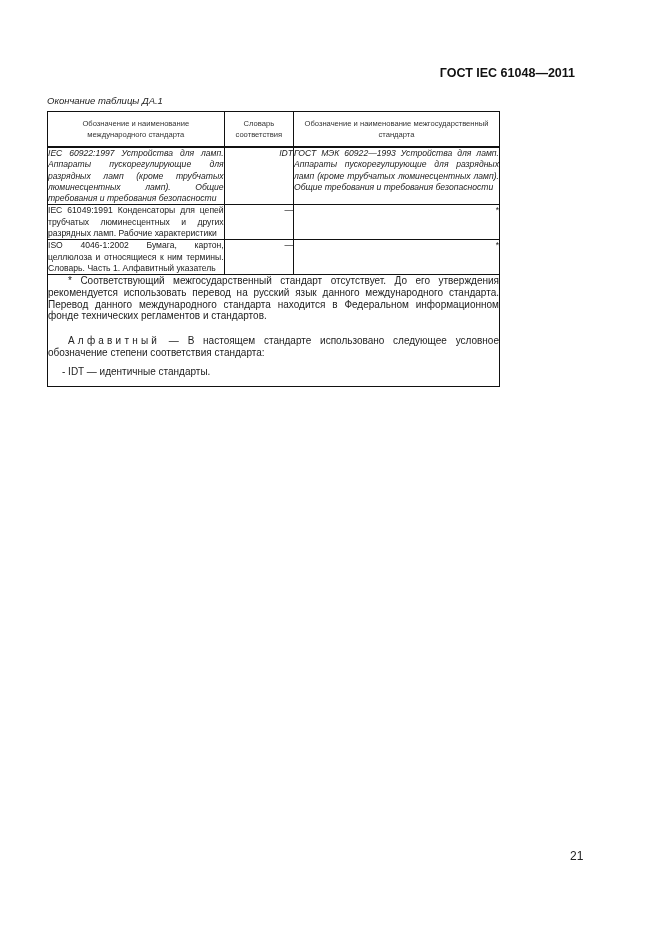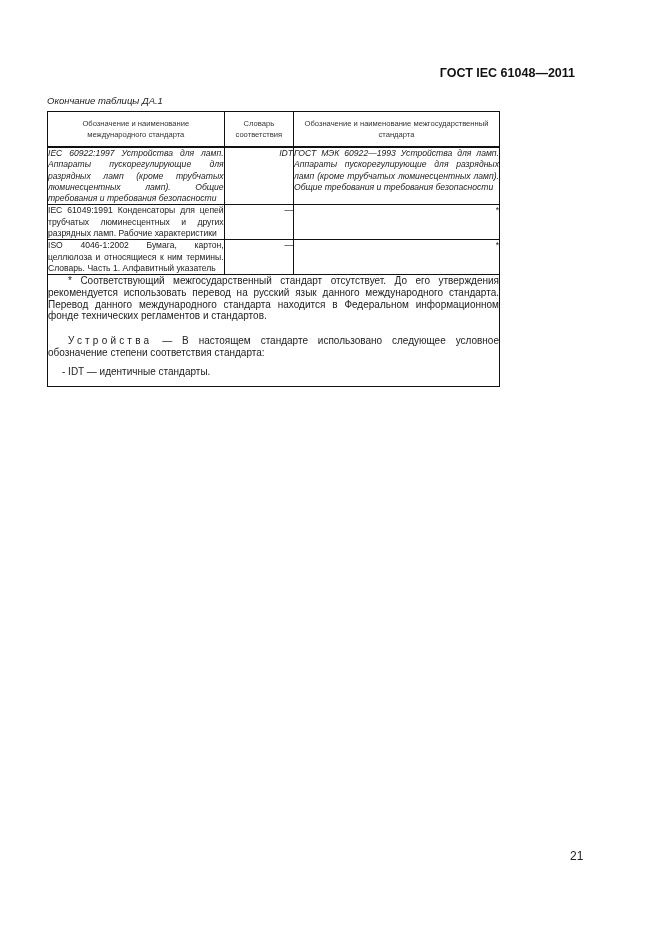--- a/index.html
+++ b/index.html
@@ -77,20 +77,20 @@
       <td class="center-cell">*</td>
     </tr>
     <tr class="r3">
       <td class="text-cell">ISO 4046-1:2002 Бумага, картон, целлюлоза и относящиеся к ним термины. Словарь. Часть 1. Алфавитный указатель</td>
       <td class="center-cell">—</td>
       <td class="center-cell">*</td>
     </tr>
     <tr>
       <td class="footer-cell" colspan="3">
         <p class="fn-para">* Соответствующий межгосударственный стандарт отсутствует. До его утверждения рекомендуется использовать перевод на русский язык данного международного стандарта. Перевод данного международного стандарта находится в Федеральном информационном фонде технических регламентов и стандартов.</p>
-        <p class="note-para"><span class="spaced">Устройства</span> <span>— В настоящем стандарте использовано следующее условное обозначение степени соответствия стандарта:</span></p>
+        <p class="note-para"><span class="spaced">Алфавитный</span> <span>— В настоящем стандарте использовано следующее условное обозначение степени соответствия стандарта:</span></p>
         <p class="note-item">- IDT — идентичные стандарты.</p>
       </td>
     </tr>
   </tbody>
 </table>
 
 <div class="page-number">21</div>
 
 </body></html>

